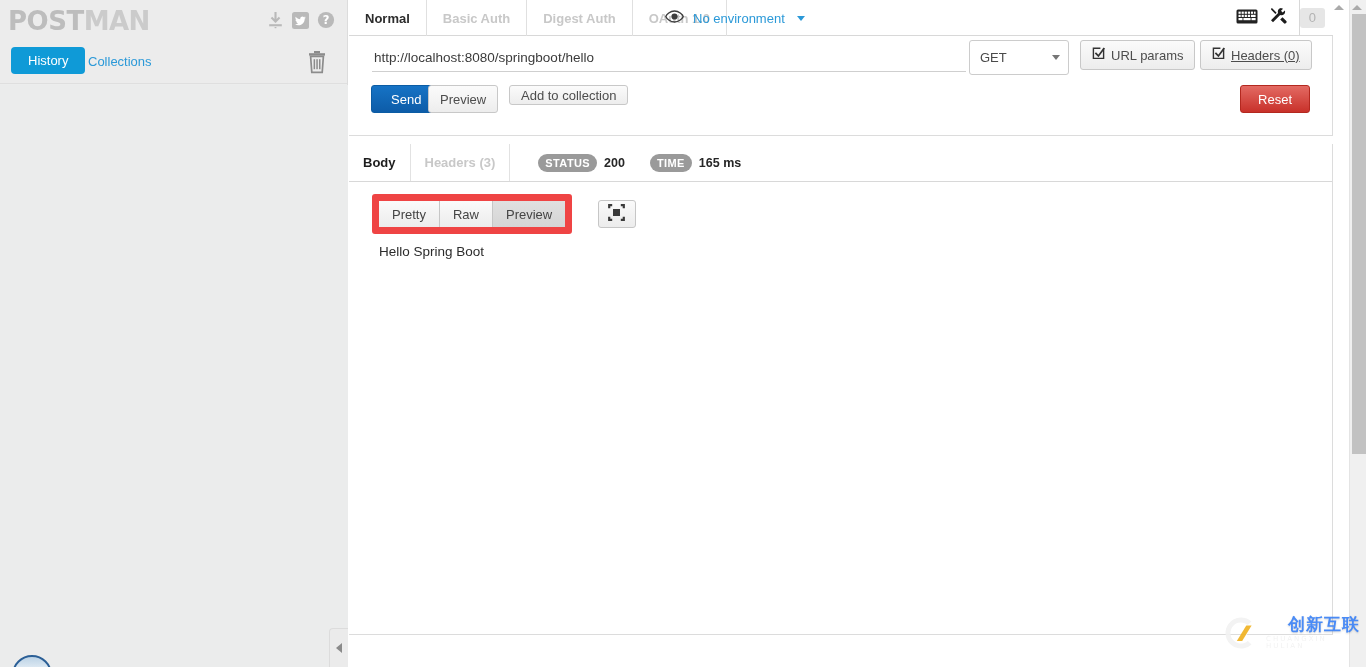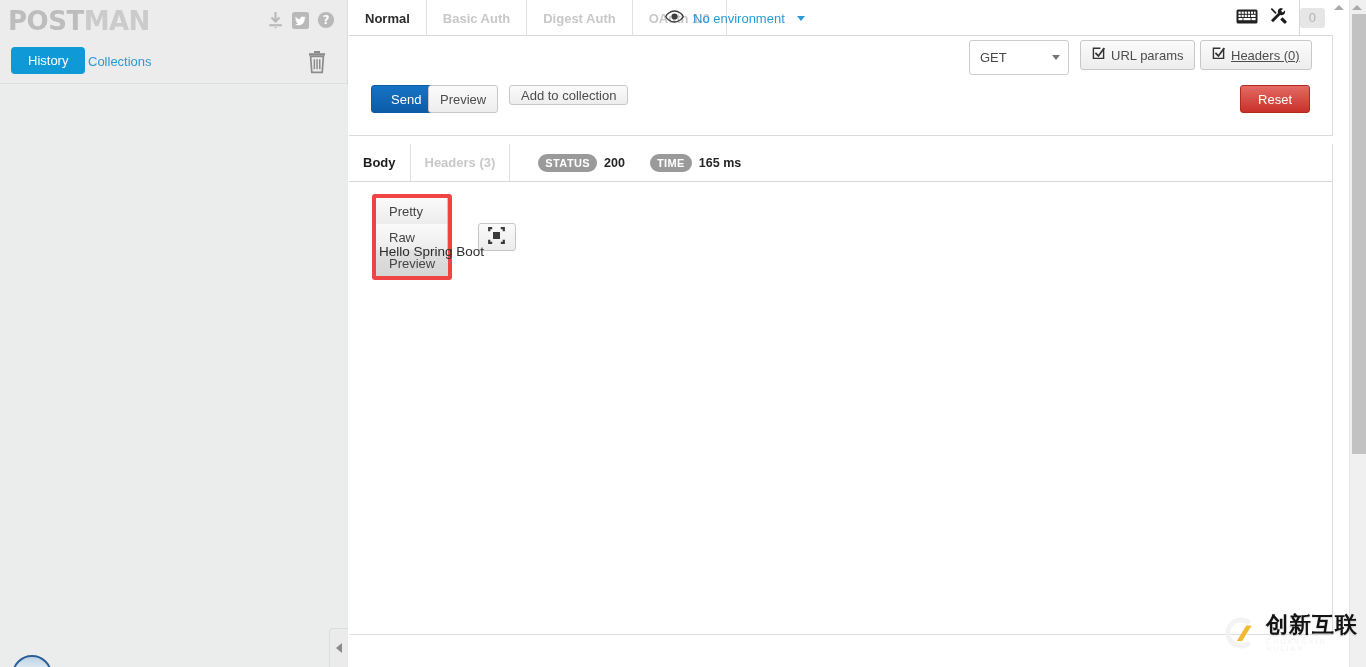--- a/index.html
+++ b/index.html
@@ -275,25 +275,24 @@
     letter-spacing: 0.4px;
     padding: 2px 7px;
     border-radius: 9px;
     line-height: 14px;
   }
   .meta .gap { width: 11px; }
 
   .fmt-row { position: relative; height: 50px; padding-top: 12px; padding-left: 23px; }
   .seg {
     display: inline-flex;
-    border: 4px solid #ef4444;
+    border: 7px solid #ef4444;
     border-radius: 3px;
     overflow: hidden;
     vertical-align: middle;
-    flex-direction: column;
   }
   .seg div {
     font-size: 13px;
     color: #444;
     padding: 0 13px;
     height: 26px;
     display: flex; align-items: center;
     background: linear-gradient(#fafafa, #ececec);
     border-right: 1px solid #c6c6c6;
     cursor: pointer;
@@ -347,24 +346,25 @@
   #watermark {
     position: absolute; right: 6px; bottom: 8px;
     width: 138px; height: 52px;
     display: flex; align-items: center; gap: 6px;
     opacity: 0.92;
     user-select: none;
   }
   .wm-badge { position: relative; width: 38px; height: 38px; }
   .wm-text { display: flex; flex-direction: column; line-height: 1; }
   .wm-cn {
-    font-size: 22px; font-weight: bold; color: #000000;
+    font-size: 17px; font-weight: bold; color: #3b82f6;
     letter-spacing: 1px;
     font-family: "DejaVu Sans", sans-serif;
     text-shadow: 0 1px 2px rgba(120,120,120,0.35);
+    text-align: right;
   }
   .wm-en {
     font-size: 7px; color: #f2f2f2; letter-spacing: 2px; margin-top: 3px;
     font-family: "DejaVu Sans", sans-serif;
   }
 </style>
 </head>
 <body>
 
 <div id="app">
@@ -467,20 +467,21 @@
               <path d="M12.5 10.2l3.8 3.8c.5.5.5 1.2 0 1.7l-.6.6c-.5.5-1.2.5-1.7 0l-3.8-3.8z" fill="#1c1c1c"></path>
             </svg>
         </span>
         <span class="count-badge">0</span>
       </div>
       <div id="main-vsep"></div>
     </div>
 
     <div id="req-card">
       <div class="url-row">
+        <input class="url-input" type="text" value="http://localhost:8080/springboot/hello" style="">
         <div class="method-select">
           <span>GET</span>
           <span class="mini-caret"></span>
         </div>
         <div class="gbtn urlparams-btn">
           <span>
             <svg width="13" height="13" viewBox="0 0 13 13">
                 <path d="M11.6 1.2v10.2H1.4V1.2h7" fill="none" stroke="#333" stroke-width="1.4"></path>
                 <path d="M3.4 5.9l3 3L12.3 1" fill="none" stroke="#333" stroke-width="1.7"></path>
               </svg>

